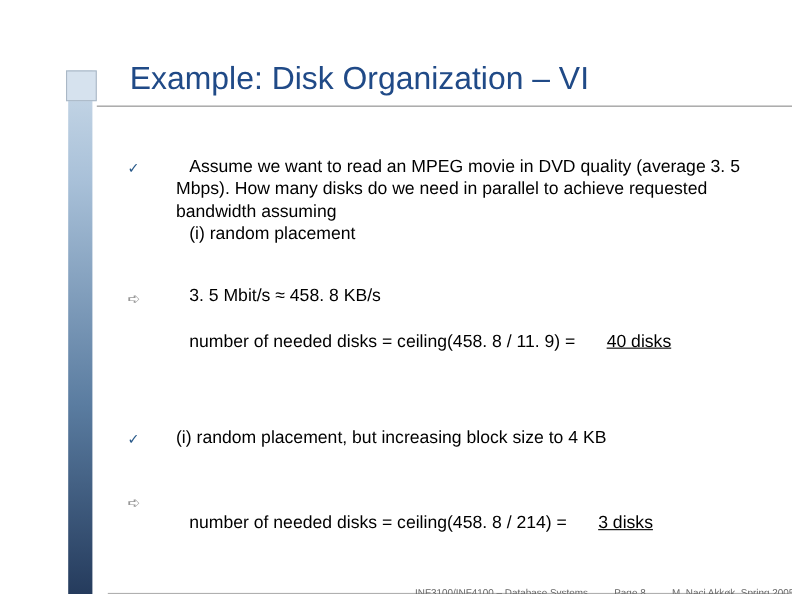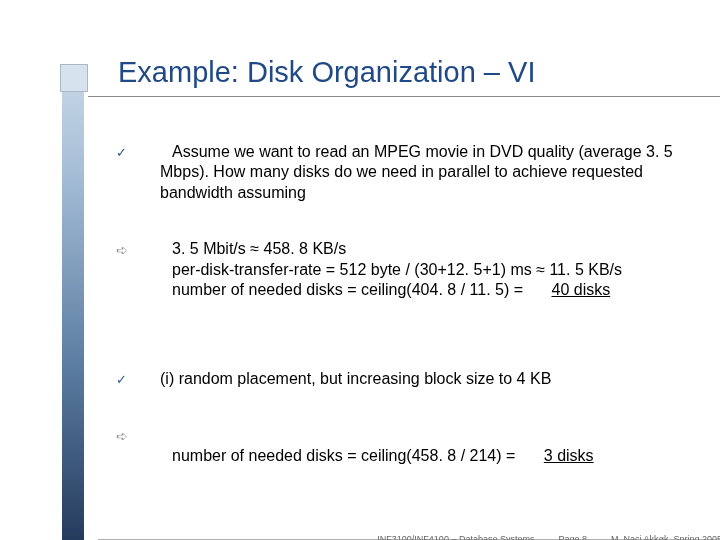--- a/index.html
+++ b/index.html
@@ -115,29 +115,30 @@
 
   <div class="title">Example: Disk Organization – VI</div>
   <div class="title-rule"></div>
 
   <div class="content">
 
     <div class="bl">
       <div class="mark check"></div>
       <div class="txt">
         <span>Assume we want to read an MPEG movie in DVD quality (average 3. 5 Mbps). How many disks do we need in parallel to achieve requested bandwidth assuming</span><br>
+        <span>(i) random placement</span>
       </div>
     </div>
 
     <div class="bl">
       <div class="mark arrow"></div>
       <div class="txt">
         <span>3. 5 Mbit/s ≈ 458. 8 KB/s</span><br>
-        <span>per-disk-transfer-rate = 512 byte / (30+12. 5+1) ms ≈ 11. 5 KB/s</span><br>
-        <span>number of needed disks = ceiling(404. 8 / 11. 5) = </span><span class="ul">40 disks</span>
+        <br>
+        <span>number of needed disks = ceiling(458. 8 / 11. 9) = </span><span class="ul">40 disks</span>
       </div>
     </div>
 
     <div class="gap"></div>
 
     <div class="bl">
       <div class="mark check"></div>
       <div class="txt">(i) random placement, but increasing block size to 4 KB</div>
     </div>
 

